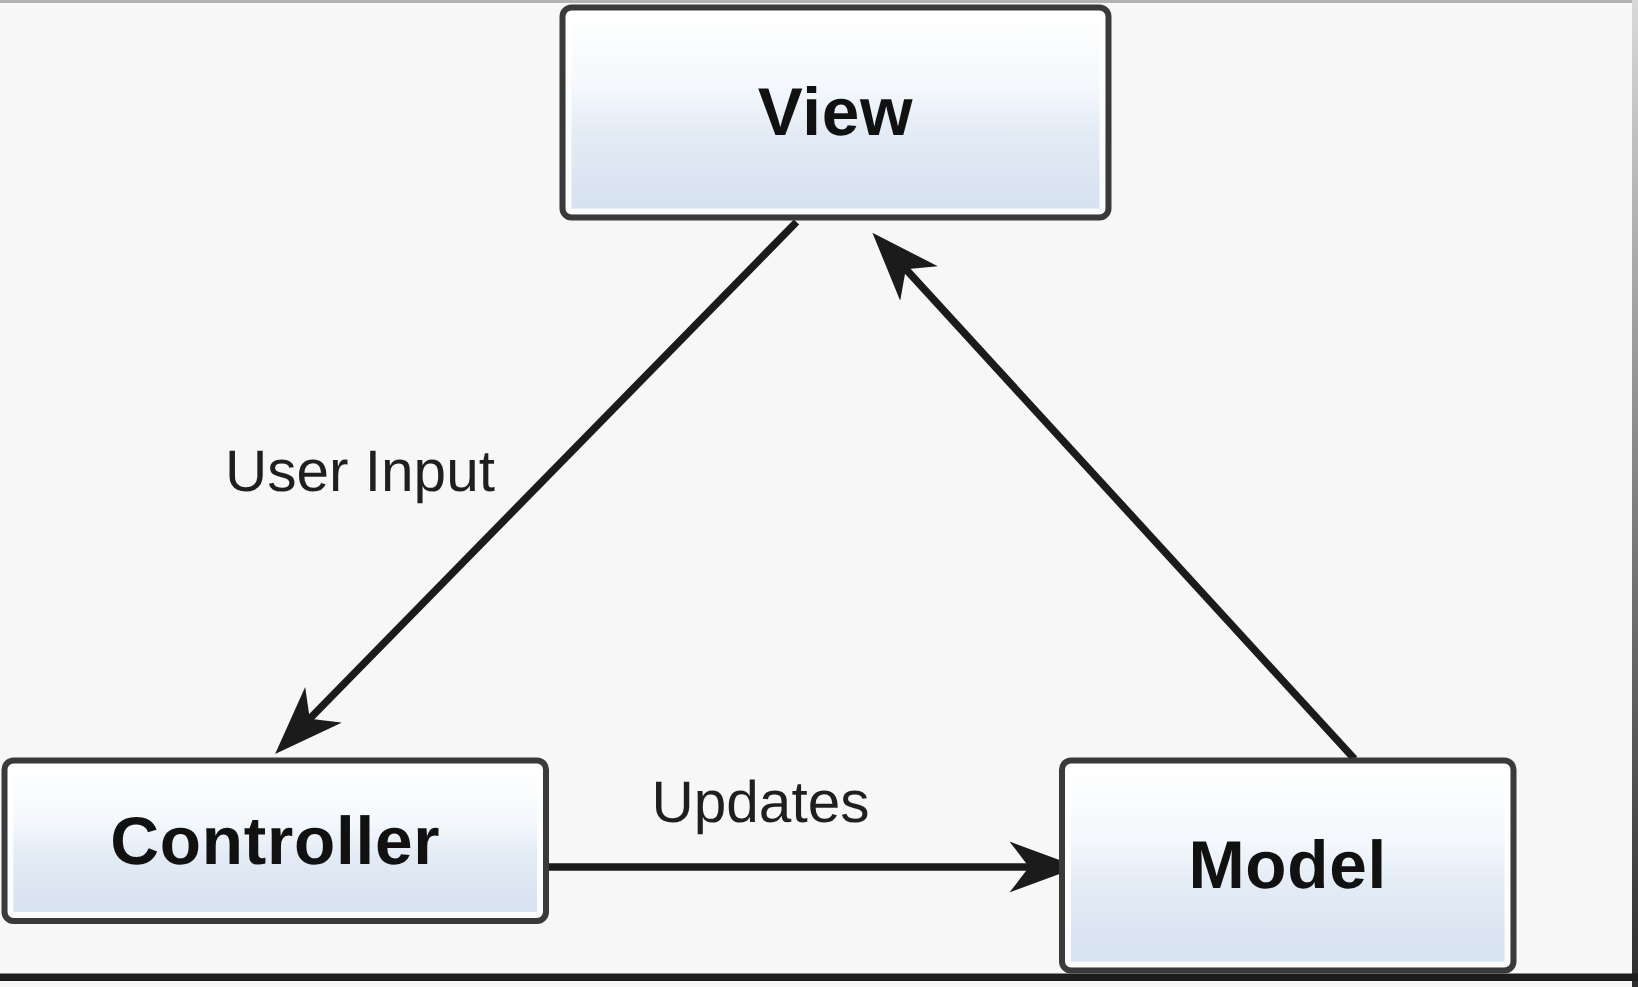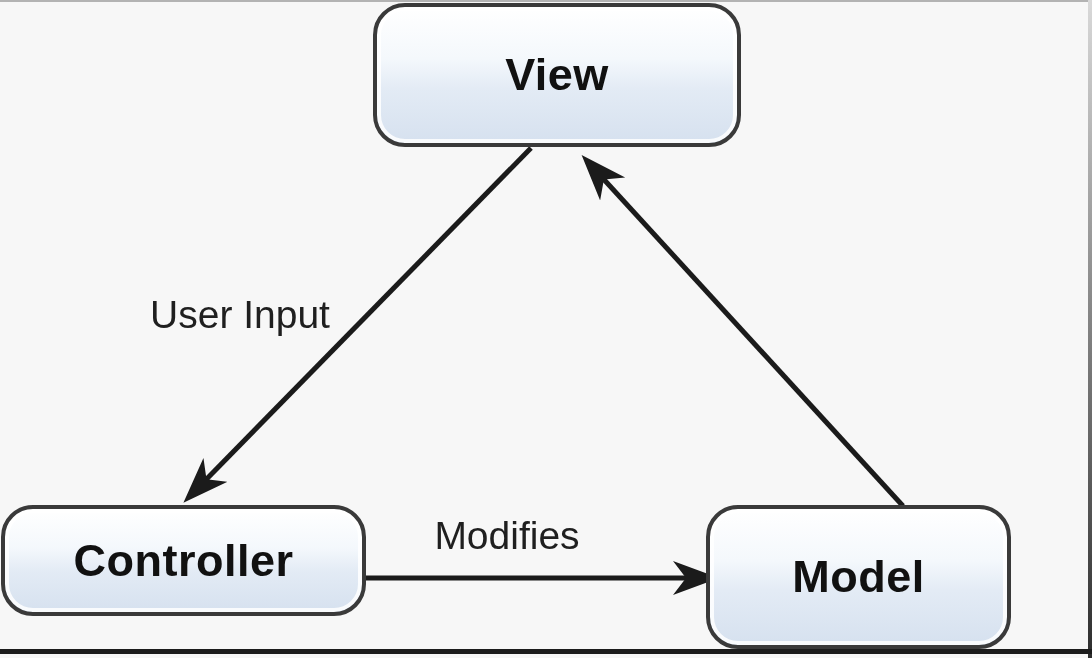--- a/index.html
+++ b/index.html
@@ -33,21 +33,21 @@
   }
   svg.arrows line { stroke: var(--arrow, #1b1b1b); stroke-width: 5; }
   svg.arrows .head { fill: var(--arrow, #1b1b1b); }
 
   
   .node {
     position: absolute;
     z-index: 2;
     box-sizing: border-box;
     border: 4px solid var(--node-border, #3a3a3a);
-    border-radius: 32px;
+    border-radius: 8px;
     background: linear-gradient(180deg,
       var(--node-fill-top, #ffffff) 0%,
       #f4f8fc 38%,
       #e3ebf5 60%,
       var(--node-fill-bottom, #d6e1ef) 100%);
     box-shadow: inset 0 0 0 4px rgba(255,255,255,0.85);
     display: flex;
     align-items: center;
     justify-content: center;
     color: var(--node-text, #111111);
@@ -91,15 +91,15 @@
     <line x1="531" y1="148" x2="189" y2="497" marker-end="url(#stealth)"></line>
     <line x1="903" y1="506" x2="587" y2="161" marker-end="url(#stealth)"></line>
     <line x1="365" y1="578" x2="711" y2="578" marker-end="url(#stealth)"></line>
   </svg>
 
   <div class="node node-view">View</div>
   <div class="node node-controller">Controller</div>
   <div class="node node-model">Model</div>
 
   <div class="edge-label label-user-input">User Input</div>
-  <div class="edge-label label-modifies">Modifies</div>
+  <div class="edge-label label-modifies">Updates</div>
 
 </div>
 
 </body></html>

